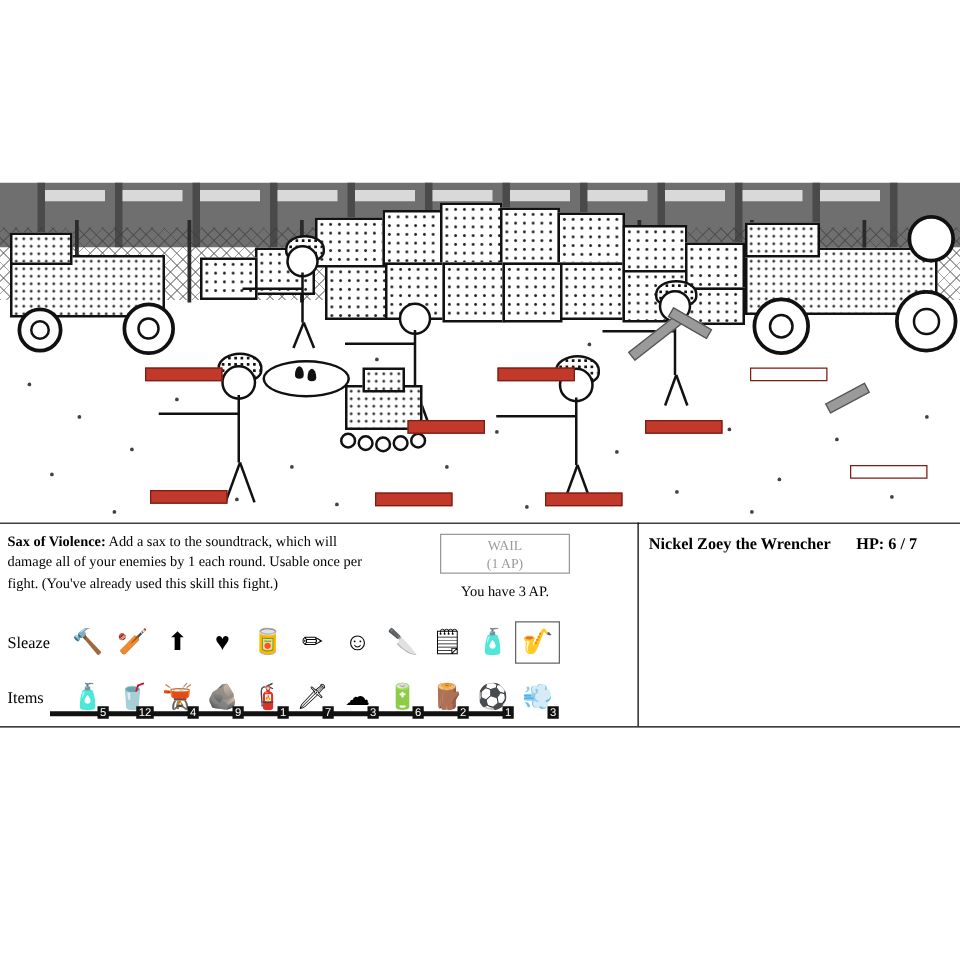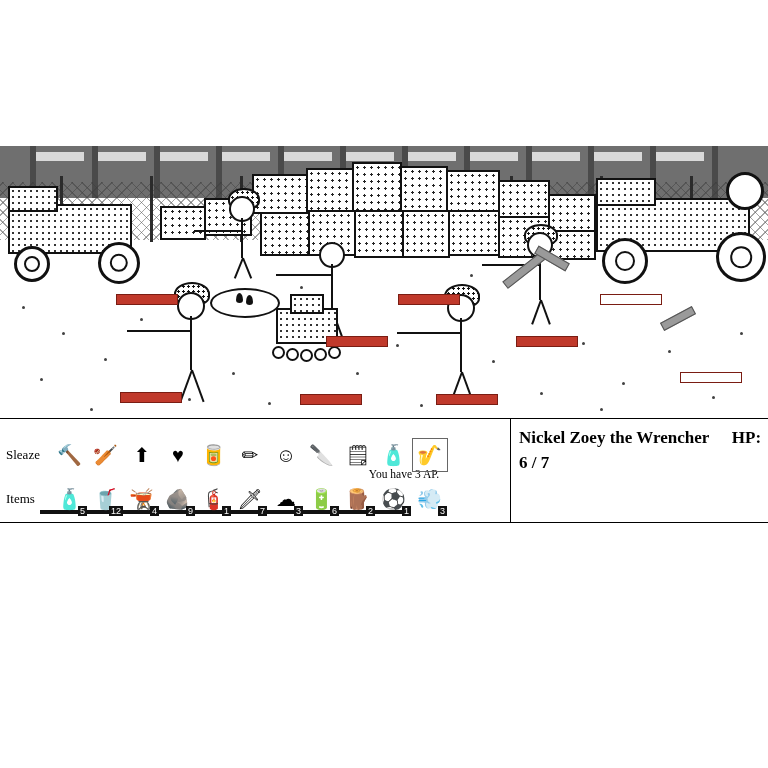--- a/index.html
+++ b/index.html
@@ -220,21 +220,21 @@
     width: 511px;
     box-sizing: border-box;
     border-right: 1px solid #000;
     padding: 0;
     position: relative;
   }
   .right-panel {
     width: 257px;
     box-sizing: border-box;
     padding: 8px 6px 4px 8px;
-    font-size: 17px;
+    font-size: 13px;
     line-height: 1.45;
   }
   .skill-desc {
     padding: 8px 8px 2px 6px;
     font-size: 11.5px;
     line-height: 1.42;
     width: 316px;
     box-sizing: border-box;
   }
   .skill-desc b { font-weight: bold; }
@@ -488,21 +488,29 @@
     <div class="speck" style="left:600px; top:262px"></div>
     <div class="speck" style="left:90px; top:262px"></div>
   </div>
 
   <div class="ui">
 
     <div class="panel-row">
 
       <div class="left-panel">
 
-
+        <div class="skill-desc">
+          <b>Sax of Violence:</b>
+          <span>Add a sax to the soundtrack, which will damage all of your enemies by 1 each round.  Usable once per fight.  (You've already used this skill this fight.)</span>
+        </div>
+
+        <div class="ap-box">
+          <div>WAIL</div>
+          <div>(1 AP)</div>
+        </div>
         <div class="ap-text">You have 3 AP.</div>
 
         <div style="height:18px"></div>
 
         <div class="iconrow">
           <div class="rowlabel">Sleaze</div>
           <div class="icon-slot">
               <span class="icon-glyph">🔨</span>
             </div>
           <div class="icon-slot">

